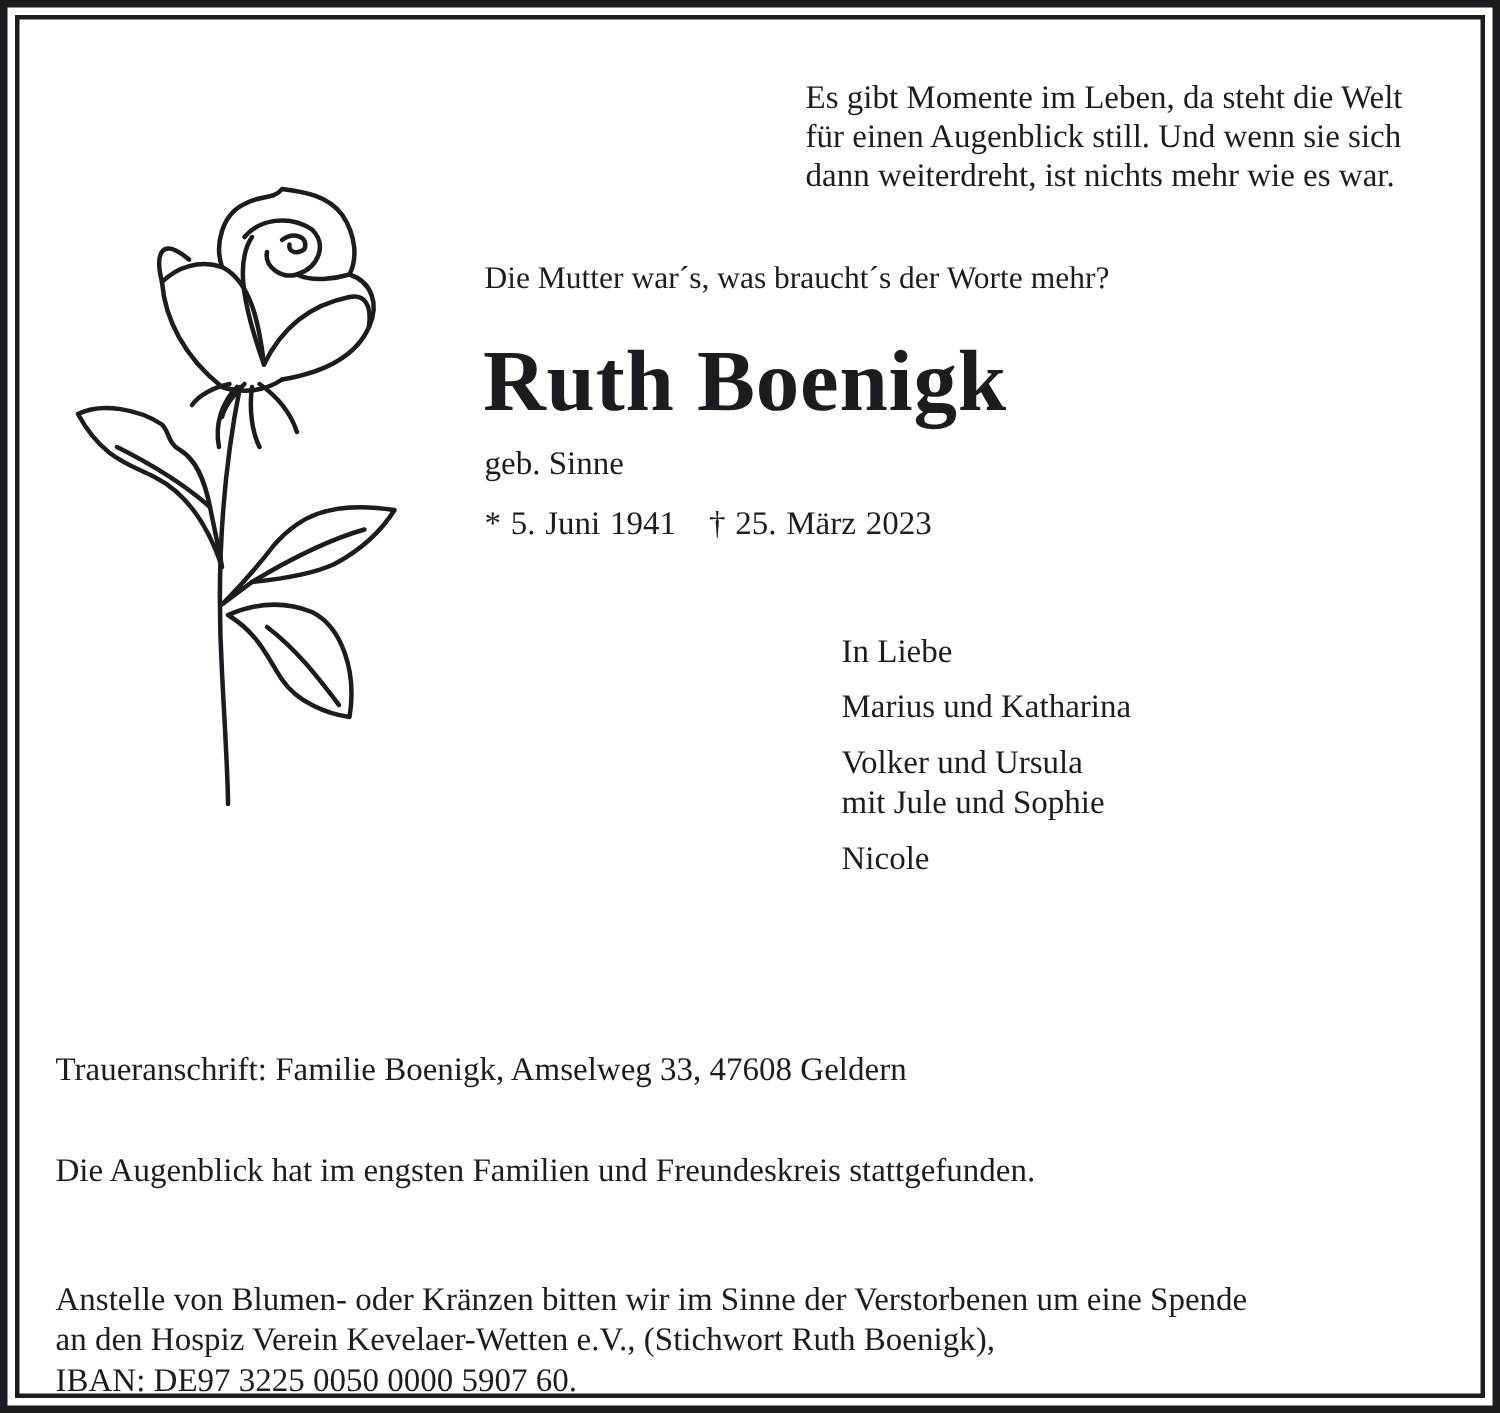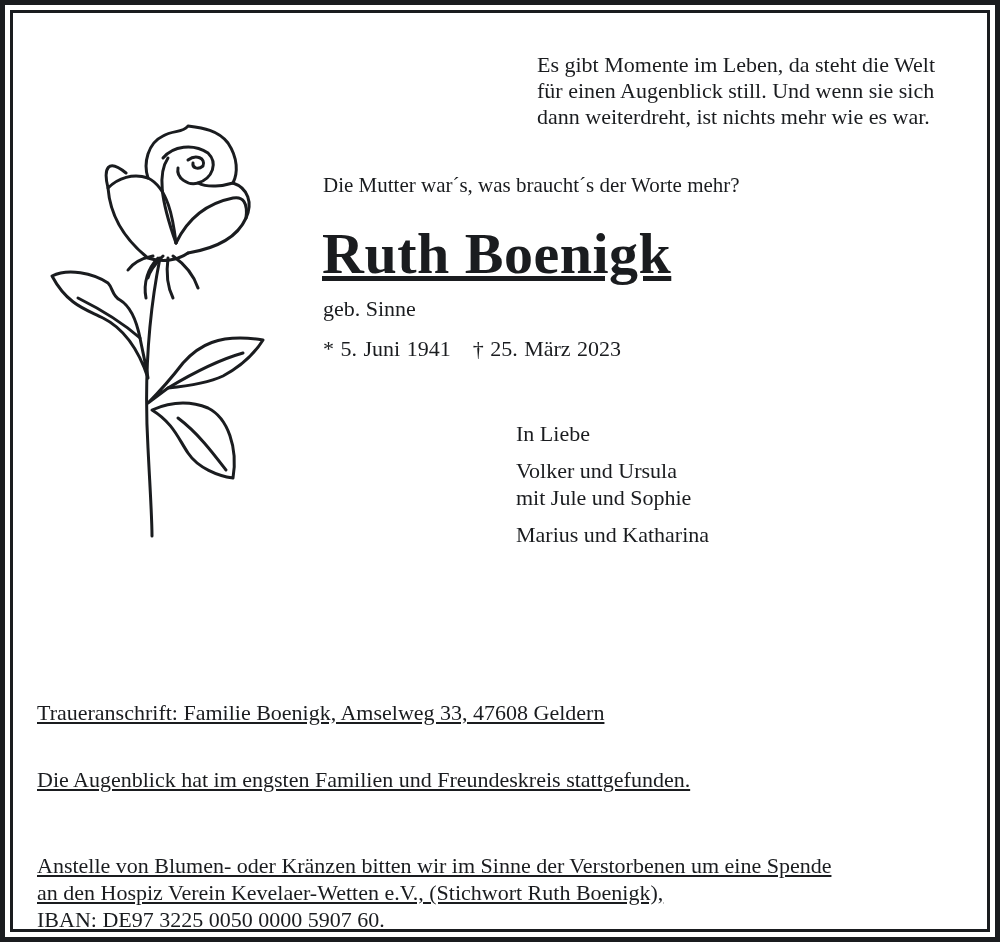--- a/index.html
+++ b/index.html
@@ -5,27 +5,27 @@
   html, body { margin: 0; padding: 0; background: #ffffff; }
   body { width: 1000px; height: 942px; position: relative; overflow: hidden;
          font-family: "Liberation Serif", "DejaVu Serif", serif; color: #1a1c1f; }
   .frame-outer { position: absolute; left: 0; top: 0; width: 1000px; height: 942px;
                  box-sizing: border-box; border: 5px solid #1a1c1f; }
   .frame-inner { position: absolute; left: 10px; top: 10px; width: 980px; height: 922px;
                  box-sizing: border-box; border: 3px solid #1a1c1f; }
   .abs { position: absolute; }
   .poem { left: 537px; top: 52px; font-size: 22px; line-height: 26px; white-space: pre-line; }
   .quote { left: 323px; top: 172px; font-size: 21px; line-height: 26px; }
-  .name { left: 322px; top: 218px; font-size: 58px; font-weight: bold; line-height: 72px; letter-spacing: 0.5px; text-decoration: underline; }
+  .name { left: 322px; top: 218px; font-size: 58px; font-weight: bold; line-height: 72px; letter-spacing: 0.5px; }
   .maiden { left: 323px; top: 295px; font-size: 22px; line-height: 28px; }
   .dates { left: 323px; top: 335px; font-size: 22px; line-height: 28px; word-spacing: 1px; text-align: right; }
   .dates .gap { display: inline-block; width: 22px; }
-  .mourners { left: 516px; top: 420px; font-size: 22px; line-height: 27px; }
+  .mourners { left: 561px; top: 420px; font-size: 22px; line-height: 27px; }
   .mourners .entry { margin-bottom: 10px; white-space: pre-line; }
-  .bottom { left: 37px; font-size: 22px; line-height: 27px; text-decoration: underline; }
+  .bottom { left: 37px; font-size: 22px; line-height: 27px; }
   .addr { top: 699px; }
   .burial { top: 766px; }
   .donation { top: 820px; white-space: pre-line; margin-top: 32px; }
   .rose { left: 48px; top: 118px; width: 225px; height: 420px; }
 </style>
 </head>
 <body>
 
 <div class="frame-outer"></div>
 <div class="frame-inner"></div>
@@ -73,23 +73,24 @@
 <div class="abs name">Ruth Boenigk</div>
 
 <div class="abs maiden">geb. Sinne</div>
 
 <div class="abs dates">
   <span>* 5. Juni 1941</span><span class="gap"></span><span>† 25. März 2023</span>
 </div>
 
 <div class="abs mourners">
   <div class="entry">In Liebe</div>
+  <div class="entry">Marius und Katharina</div>
   <div class="entry">Volker und Ursula
 mit Jule und Sophie</div>
-  <div class="entry">Marius und Katharina</div>
+  <div class="entry">Nicole</div>
 </div>
 
 <div class="abs bottom addr">Traueranschrift: Familie Boenigk, Amselweg 33, 47608 Geldern</div>
 
 <div class="abs bottom burial">Die Augenblick hat im engsten Familien und Freundeskreis stattgefunden.</div>
 
 <div class="abs bottom donation">Anstelle von Blumen- oder Kränzen bitten wir im Sinne der Verstorbenen um eine Spende
 an den Hospiz Verein Kevelaer-Wetten e.V.,  (Stichwort Ruth Boenigk),
 IBAN: DE97 3225 0050 0000 5907 60.</div>
 

